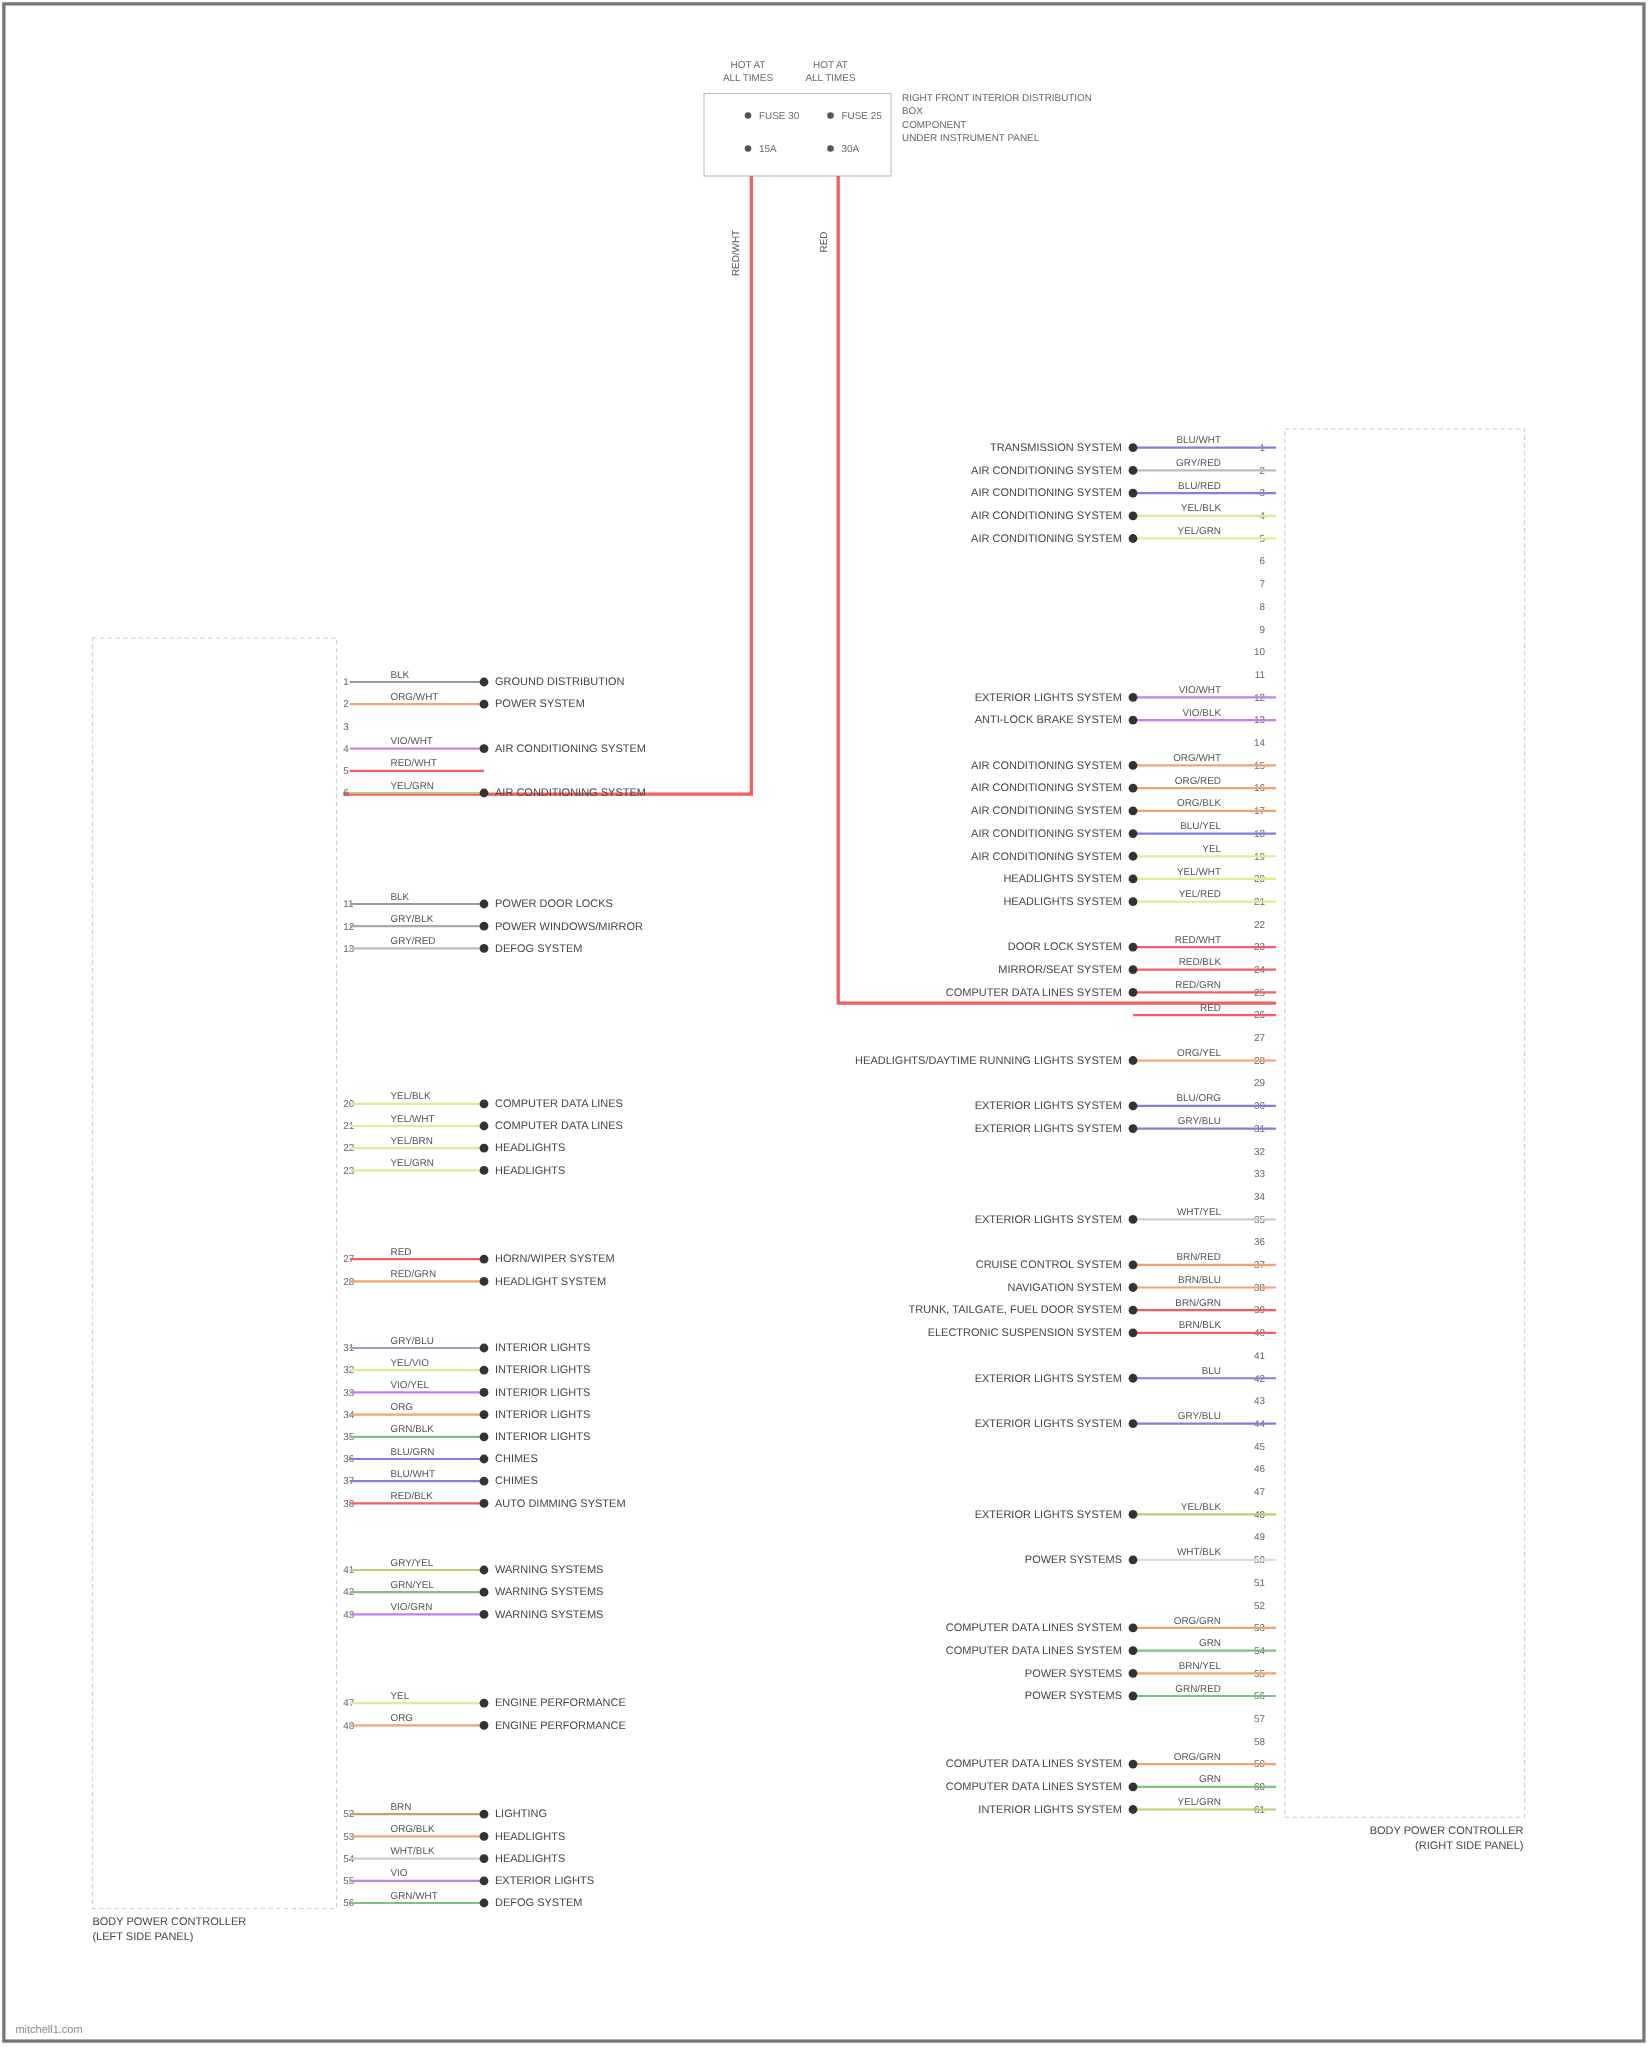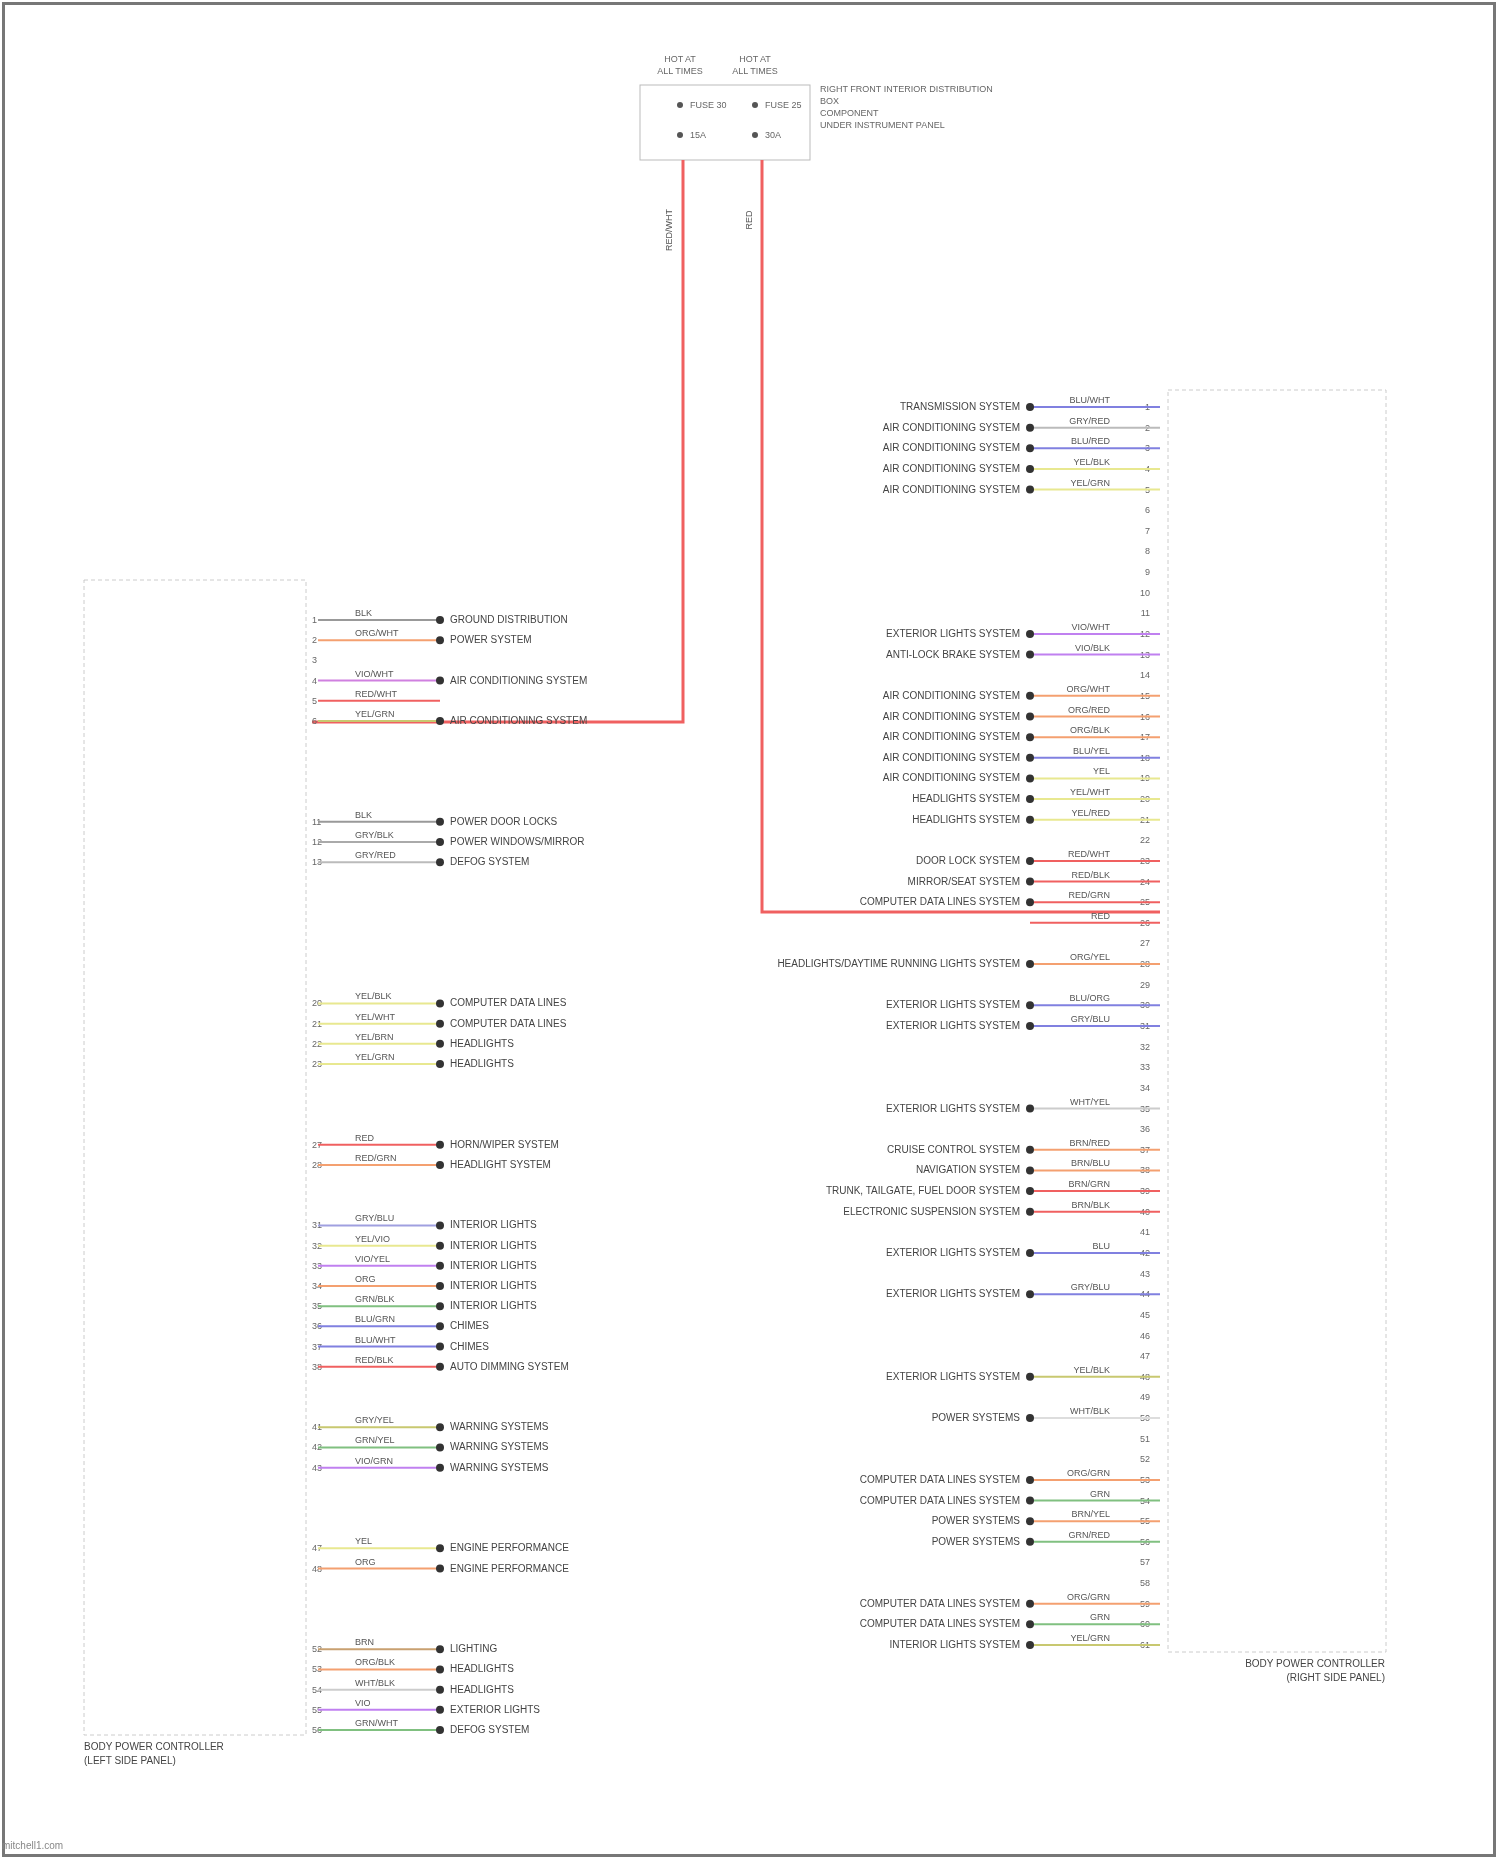--- a/index.html
+++ b/index.html
@@ -3,21 +3,21 @@
 <meta charset="utf-8">
 <style>
   html,body{margin:0;padding:0;background:#fff;}
   body{width:1500px;height:1861px;position:relative;overflow:hidden;font-family:"Liberation Sans",sans-serif;}
   .frame{position:absolute;left:2px;top:2px;width:1494px;height:1855px;border:3px solid #777;box-sizing:border-box;}
   svg{position:absolute;left:0;top:0;}
   svg text{font-family:"Liberation Sans",sans-serif;fill:#555;}
   .lbl{font-size:10px;fill:#444;}
   .pin{font-size:9px;fill:#666;}
   .wire-lbl{font-size:9px;fill:#555;}
-  .footer{position:absolute;left:2px;bottom:10px;font-size:10px;color:#888;}
+  .footer{position:absolute;left:14px;bottom:10px;font-size:10px;color:#888;}
 </style>
 </head>
 <body>
 
 <div class="frame"></div>
 
 <svg id="dia" width="1500" height="1861" viewBox="0 0 1500 1861">
     <rect x="640" y="85" width="170" height="75" fill="none" stroke="#bbb" stroke-width="1"></rect>
     <text x="680" y="62" class="pin" text-anchor="middle">HOT AT</text>
     <text x="680" y="74" class="pin" text-anchor="middle">ALL TIMES</text>

